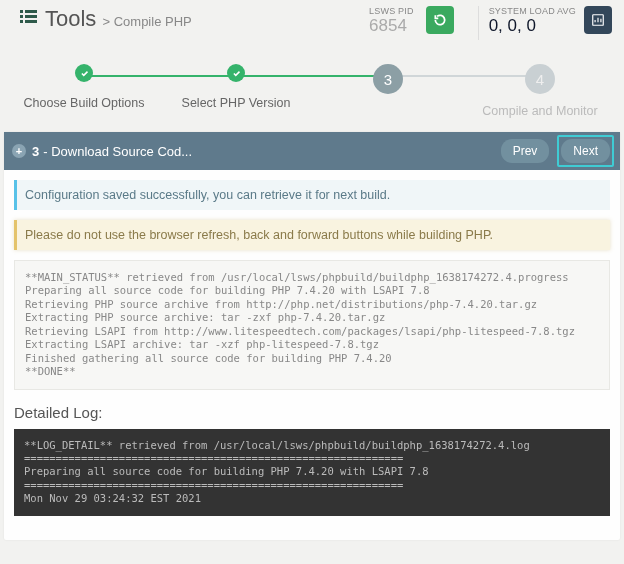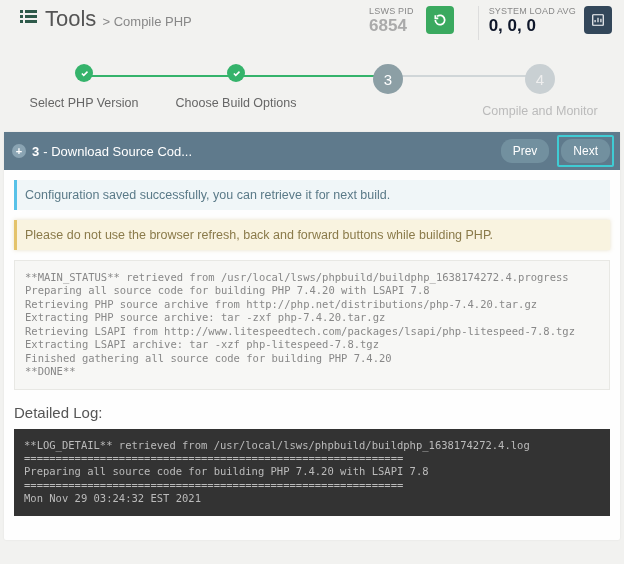--- a/index.html
+++ b/index.html
@@ -7,21 +7,21 @@
 .header{display:flex;align-items:flex-start;padding:6px 12px 10px 20px}
 .menu-icon{display:flex;flex-direction:column;gap:2px;margin-right:8px;margin-top:4px}
 .menu-icon span{display:flex;gap:2px}
 .menu-icon i{width:3px;height:3px;background:#2e5a4a;display:block}
 .menu-icon b{flex:1;height:3px;background:#2e5a4a;display:block;width:12px}
 .title{font-size:22px;color:#555;font-weight:300}
 .title small{font-size:13px;color:#888}
 .spacer{flex:1}
 .stat{text-align:left;margin-right:8px}
 .stat .lbl{font-size:9px;color:#888;letter-spacing:.2px}
-.stat .val{font-size:17px;color:#aaa;font-weight:700}
+.stat .val{font-size:17px;color:#aaa;font-weight:400}
 .stat .val.dark{color:#0f172a}
 .ref-btn{width:28px;height:28px;border-radius:4px;background:#3aa95f;display:flex;align-items:center;justify-content:center;margin:0 14px 0 4px}
 .chart-btn{width:28px;height:28px;border-radius:4px;background:#33475a;display:flex;align-items:center;justify-content:center}
 .divider{width:1px;height:34px;background:#ddd;margin:0 10px}
 .steps{display:flex;justify-content:space-around;padding:14px 8px 8px;position:relative}
 .step{flex:1;text-align:center;position:relative}
 .step .circ{width:22px;height:22px;border-radius:50%;margin:0 auto 14px;display:flex;align-items:center;justify-content:center;font-size:11px;color:#fff;position:relative;z-index:2}
 .step .circ.small{width:18px;height:18px}
 .step.done .circ{background:#35b36b}
 .step.active .circ{background:#8c9fa5;width:30px;height:30px;font-size:15px;margin-bottom:10px}
@@ -98,29 +98,29 @@
 <div class="steps">
   <div class="line l1"></div>
     <div class="line l2"></div>
     <div class="line l3"></div>
   <div class="step done">
     <div class="circ small">
         <svg width="9" height="9" viewBox="0 0 24 24" fill="none" stroke="#fff" stroke-width="4">
           <path d="M5 12l5 5L20 7"></path>
         </svg>
       </div>
-    <div class="slbl">Select PHP Version</div>
+    <div class="slbl">Choose Build Options</div>
   </div>
   <div class="step done">
     <div class="circ small">
         <svg width="9" height="9" viewBox="0 0 24 24" fill="none" stroke="#fff" stroke-width="4">
           <path d="M5 12l5 5L20 7"></path>
         </svg>
       </div>
-    <div class="slbl">Choose Build Options</div>
+    <div class="slbl">Select PHP Version</div>
   </div>
   <div class="step active">
     <div class="circ">3</div>
   </div>
   <div class="step inactive">
     <div class="circ">4</div>
     <div class="slbl">Compile and Monitor</div>
   </div>
 </div>
 

